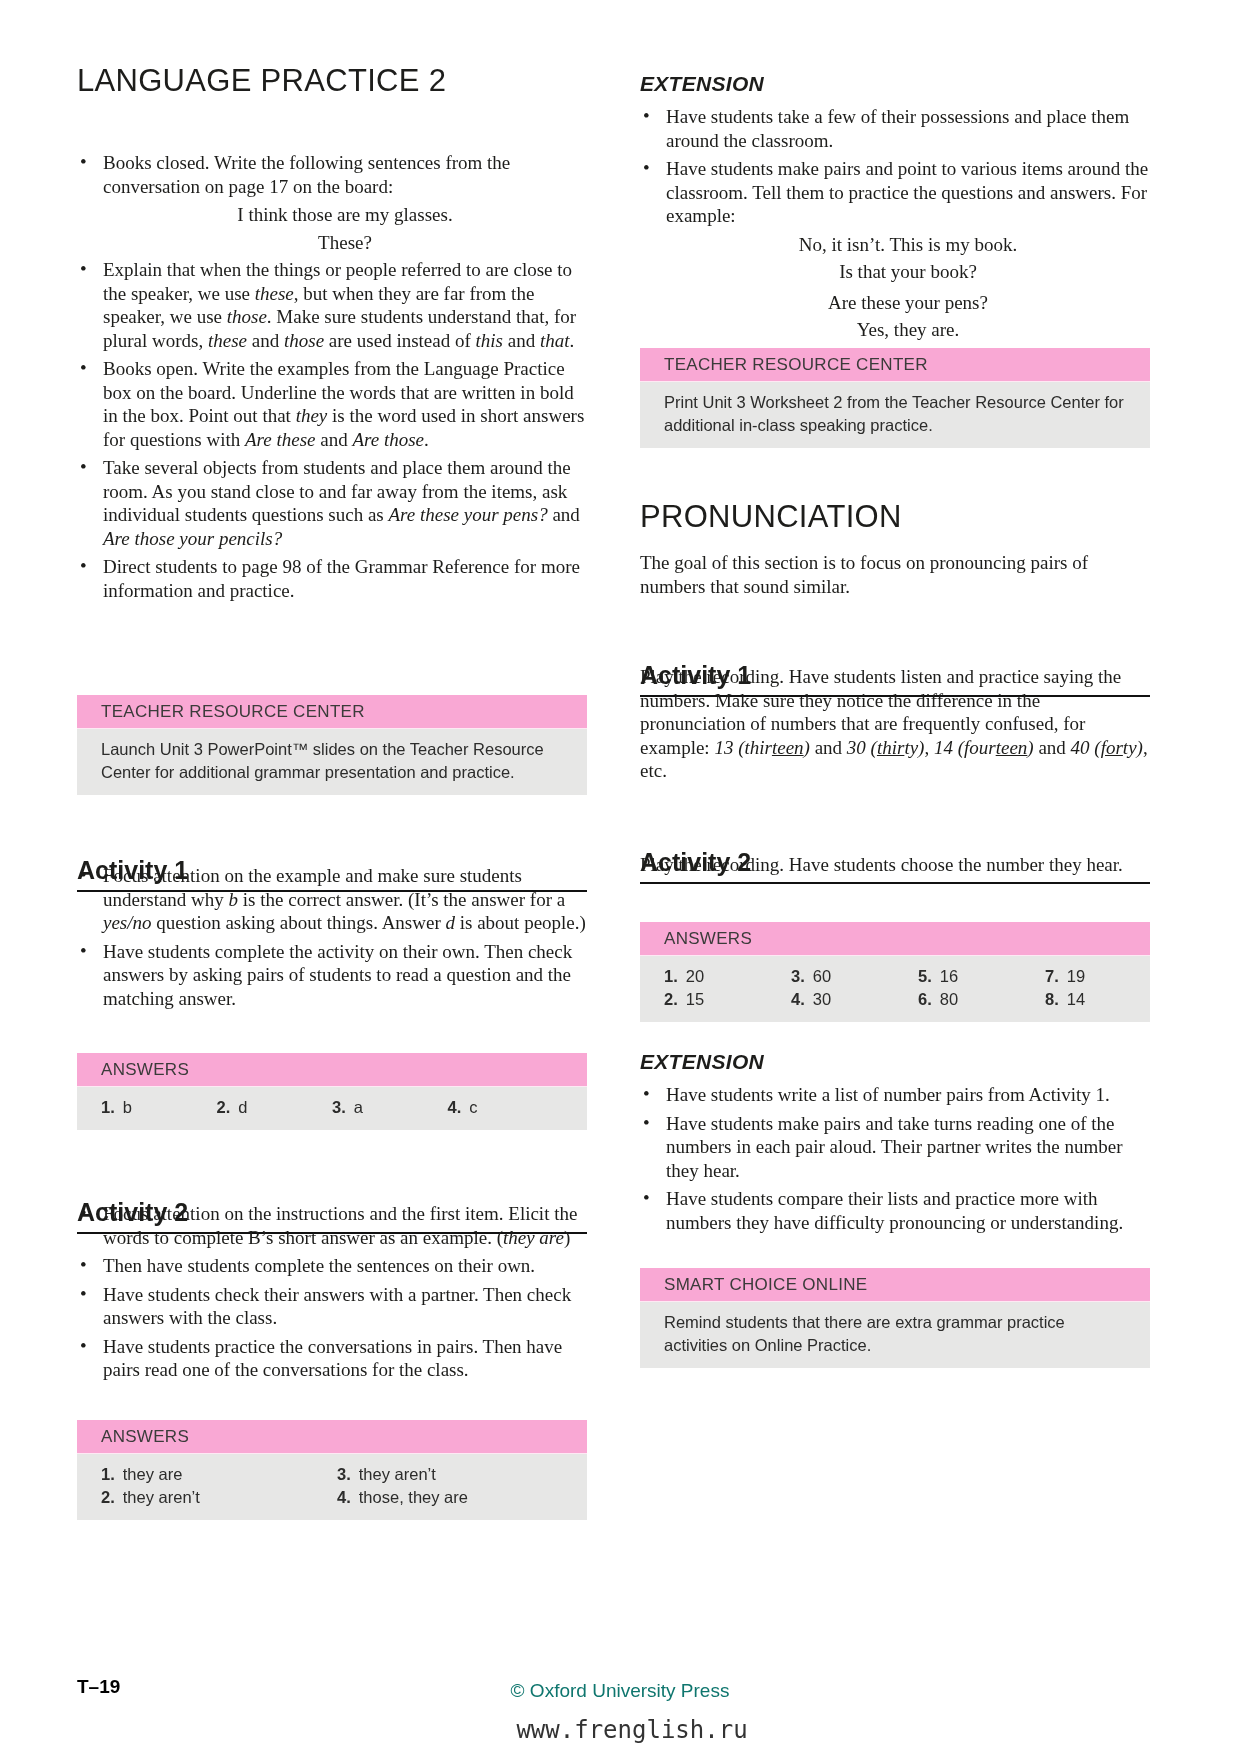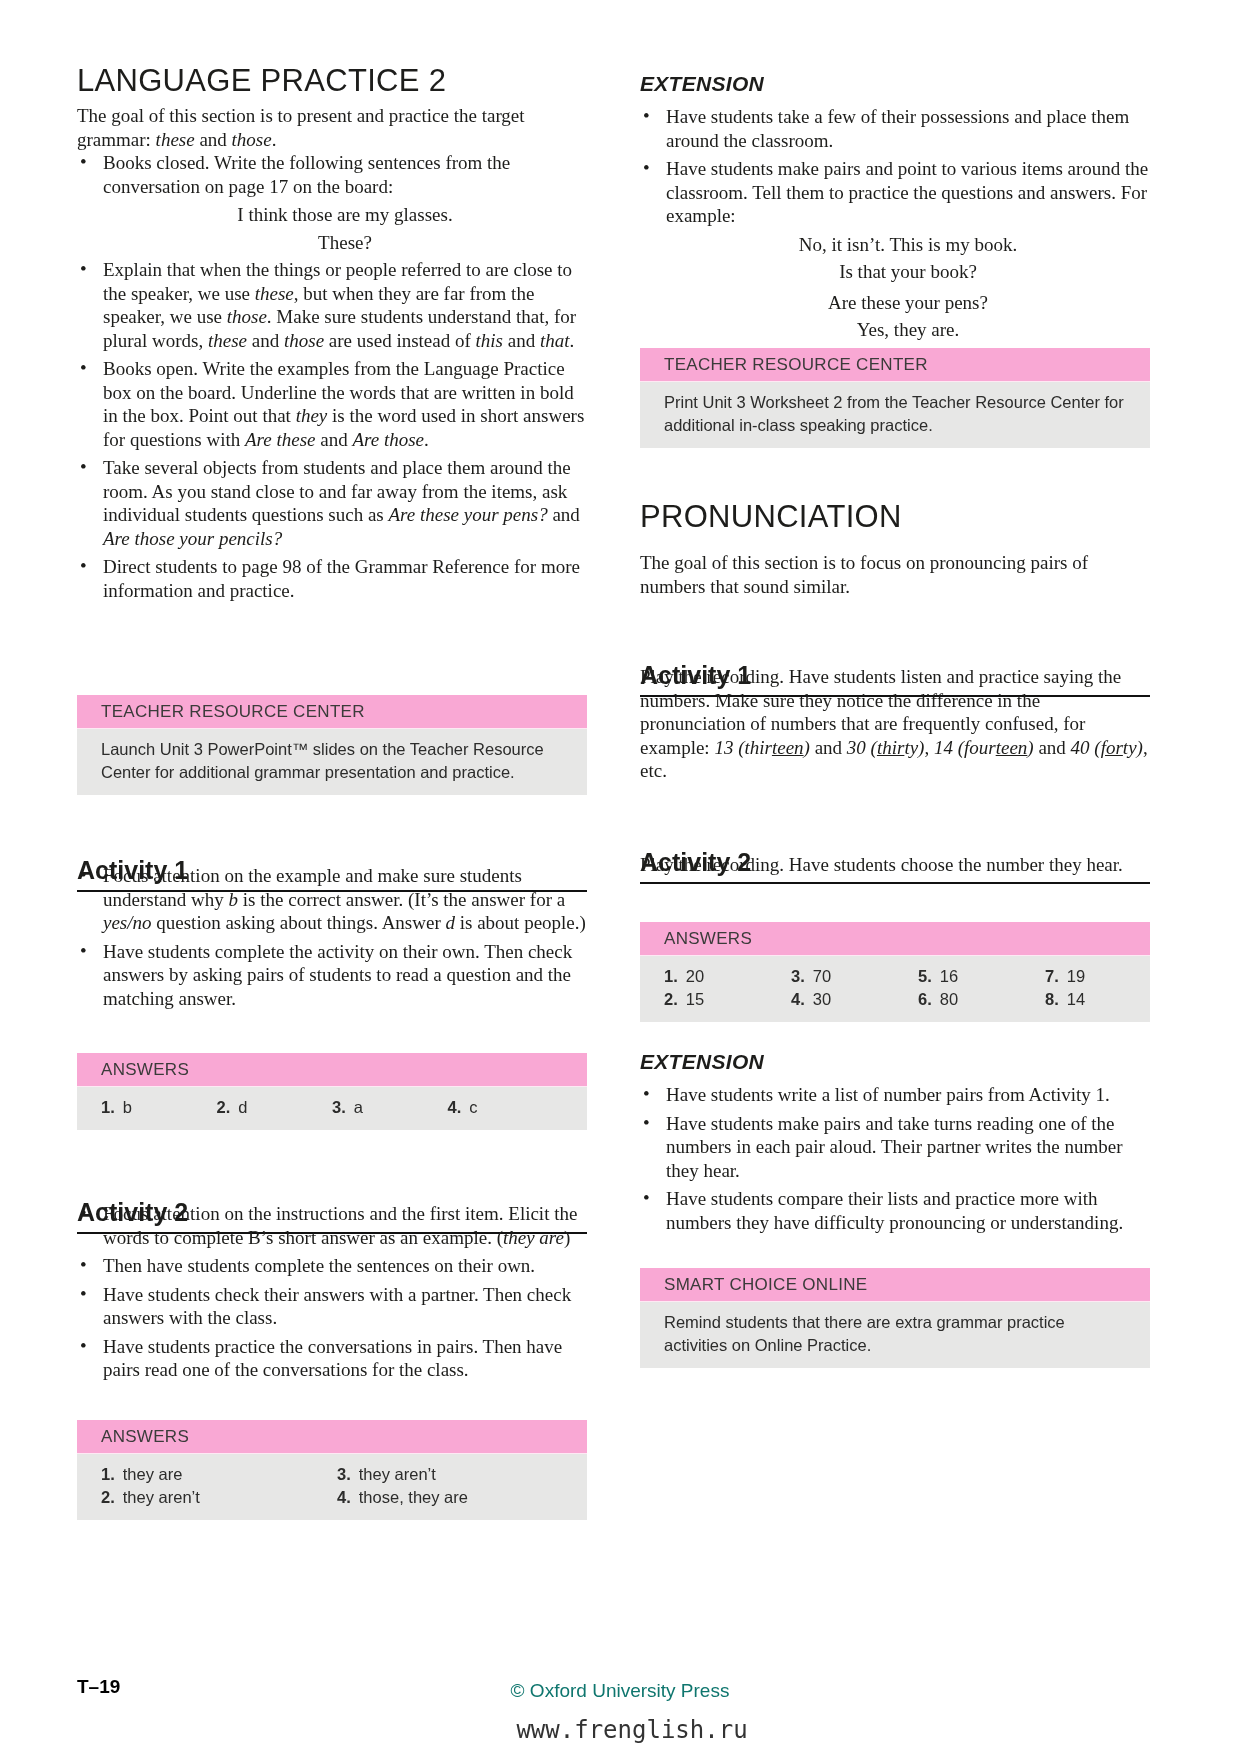--- a/index.html
+++ b/index.html
@@ -69,21 +69,20 @@
   #copyright { left:0; top:1680px; width:1240px; text-align:center; font-family:"Liberation Sans", sans-serif; font-size:19px; color:#0f766e; }
   #watermark { left:0; top:1716px; width:1240px; text-align:center; font-family:"DejaVu Sans Mono", monospace; font-size:24px; color:#333;margin-left:12px; }
 </style>
 </head>
 <body>
 
 <div class="page">
 
   <div id="lp-title" class="sec h1">LANGUAGE PRACTICE 2</div>
 
-  <div id="lp-intro" class="sec serif"><span>The goal of this section is to present and practice the target grammar: </span><span style="font-style: italic;">these</span><span> and </span><span style="font-style: italic;">those</span><span>.</span></div>
 
   <div id="lp-list1" class="sec serif">
     <div class="bullet"><span>Books closed. Write the following sentences from the conversation on page 17 on the board:</span></div>
     <div class="ex">I think those are my glasses.</div>
     <div class="ex">These?</div>
     <div class="bullet"><span>Explain that when the things or people referred to are close to the speaker, we use </span><span style="font-style: italic;">these</span><span>, but when they are far from the speaker, we use </span><span style="font-style: italic;">those</span><span>. Make sure students understand that, for plural words, </span><span style="font-style: italic;">these</span><span> and </span><span style="font-style: italic;">those</span><span> are used instead of </span><span style="font-style: italic;">this</span><span> and </span><span style="font-style: italic;">that</span><span>.</span></div>
     <div class="bullet"><span>Books open. Write the examples from the Language Practice box on the board. Underline the words that are written in bold in the box. Point out that </span><span style="font-style: italic;">they</span><span> is the word used in short answers for questions with </span><span style="font-style: italic;">Are these</span><span> and </span><span style="font-style: italic;">Are those</span><span>.</span></div>
     <div class="bullet"><span>Take several objects from students and place them around the room. As you stand close to and far away from the items, ask individual students questions such as </span><span style="font-style: italic;">Are these your pens?</span><span> and </span><span style="font-style: italic;">Are those your pencils?</span></div>
     <div class="bullet"><span>Direct students to page 98 of the Grammar Reference for more information and practice.</span></div>
   </div>
@@ -161,21 +160,21 @@
 
   <div id="pa2h" class="sec h2">Activity 2</div>
 
   <div id="pa2p" class="sec serif">Play the recording. Have students choose the number they hear.</div>
 
   <div id="pron-ans" class="sec gbox">
     <div class="hd">ANSWERS</div>
     <div class="bd">
       <div class="ans-row">
         <span class="ans-item w127"><b>1.</b><span>20</span></span>
-        <span class="ans-item w127"><b>3.</b><span>70</span></span>
+        <span class="ans-item w127"><b>3.</b><span>60</span></span>
         <span class="ans-item w127"><b>5.</b><span>16</span></span>
         <span class="ans-item"><b>7.</b><span>19</span></span>
       </div>
       <div class="ans-row">
         <span class="ans-item w127"><b>2.</b><span>15</span></span>
         <span class="ans-item w127"><b>4.</b><span>30</span></span>
         <span class="ans-item w127"><b>6.</b><span>80</span></span>
         <span class="ans-item"><b>8.</b><span>14</span></span>
       </div>
     </div>

